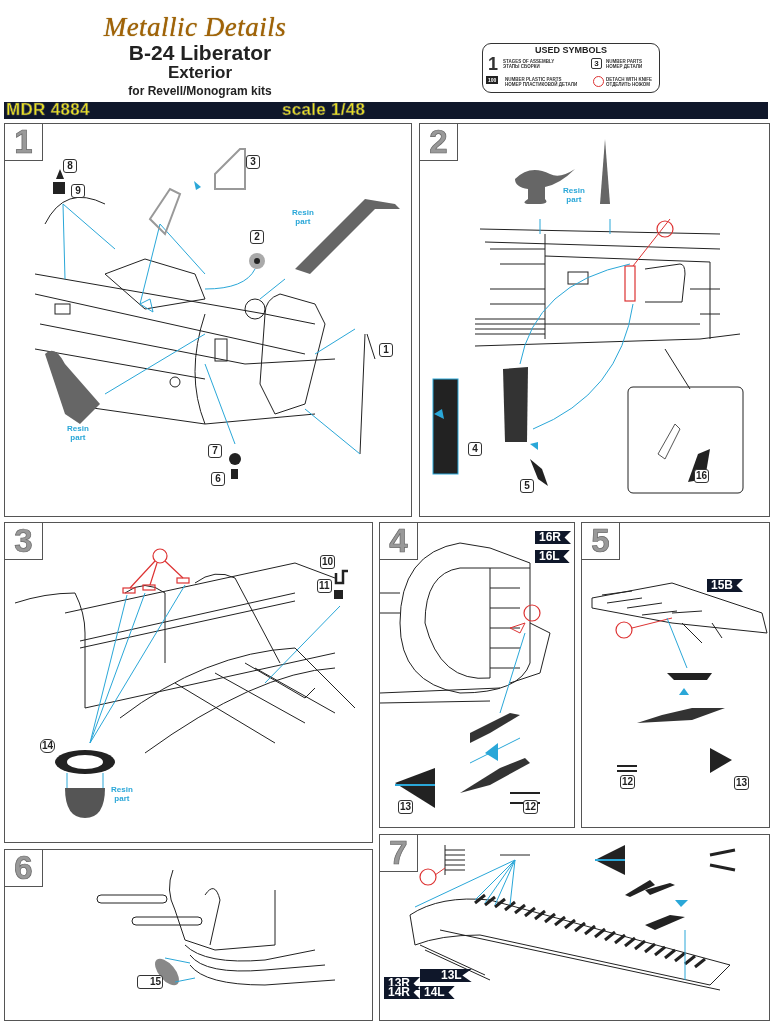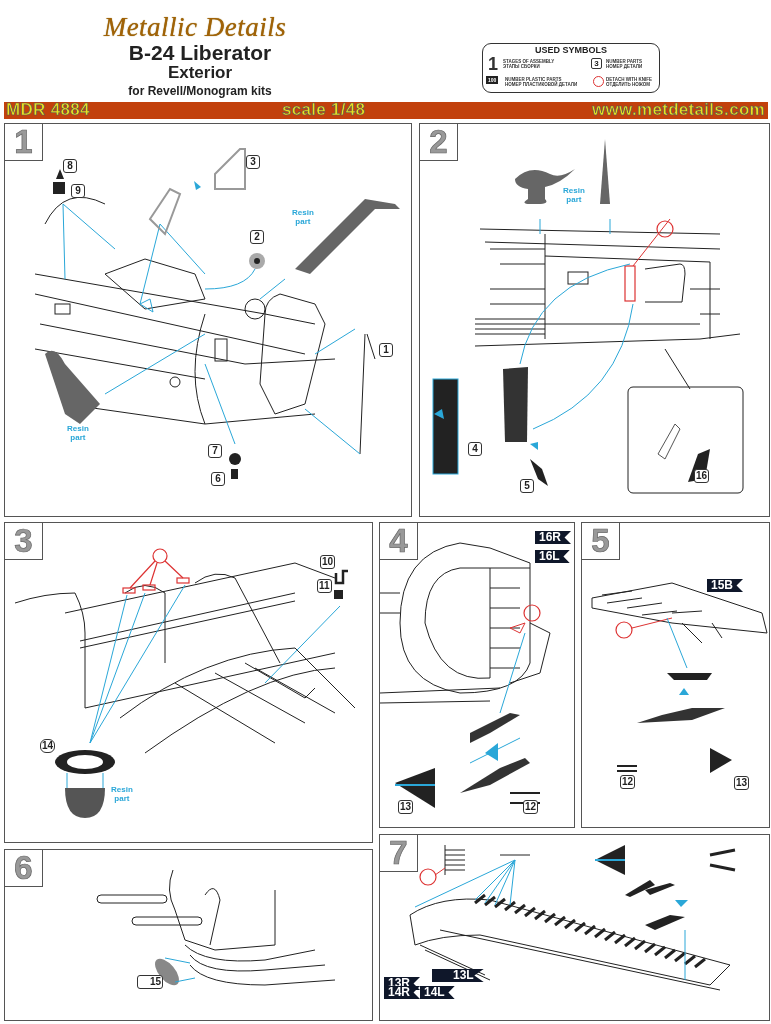--- a/index.html
+++ b/index.html
@@ -8,21 +8,21 @@
   .title{position:absolute;left:90px;top:42px;width:220px;text-align:center;font-weight:bold;font-size:21px;color:#222;line-height:22px;}
   .subtitle{position:absolute;left:90px;top:63px;width:220px;text-align:center;font-weight:bold;font-size:17px;color:#222;line-height:20px;}
   .forkits{position:absolute;left:80px;top:84px;width:240px;text-align:center;font-weight:bold;font-size:12px;color:#222;}
   .symbols{position:absolute;left:482px;top:43px;width:176px;height:48px;border:1.5px solid #333;border-radius:9px;background:#fff;}
   .symbols .hd{position:absolute;left:0;width:100%;top:1px;text-align:center;font-weight:bold;font-size:9px;}
   .sym-row{position:absolute;font-size:4.5px;line-height:5px;color:#333;font-weight:bold;}
   .big1{position:absolute;font-weight:bold;font-size:18px;color:#333;}
   .box3{position:absolute;width:9px;height:9px;border:1px solid #333;border-radius:2px;font-size:8px;font-weight:bold;text-align:center;line-height:9px;}
   .tag100{position:absolute;background:#222;color:#fff;font-size:5px;font-weight:bold;padding:1px 2px;}
   .knife{position:absolute;width:9px;height:9px;border:1px solid #d33;border-radius:50%;}
-  .bar{position:absolute;left:4px;top:102px;width:764px;height:17px;background:#c2410c;}
+  .bar{position:absolute;left:4px;top:102px;width:764px;height:17px;background:#0f172a;}
   .bar span{position:absolute;top:-2px;font-size:17px;font-weight:bold;color:#e8e020;-webkit-text-stroke:0.6px #555;letter-spacing:0.3px;}
   .panel{position:absolute;border:1.3px solid #555;background:#fff;}
   .pnum{position:absolute;left:-1px;top:-1px;width:37px;height:36px;border:1.3px solid #555;background:#fff;font-size:33px;font-weight:bold;color:#999;text-align:center;line-height:36px;-webkit-text-stroke:0.7px #666;}
   .plabel{position:absolute;border:1.2px solid #333;border-radius:3px;background:#fff;font-size:10px;font-weight:bold;text-align:center;line-height:12px;height:12px;min-width:10px;padding:0 1px;}
   .resin{position:absolute;color:#2aa7d8;font-size:8px;font-weight:bold;text-align:center;line-height:9px;}
   .flag{position:absolute;background:#0f172a;color:#fff;font-size:12px;font-weight:bold;height:13px;line-height:13px;padding:0 10px 0 4px;clip-path:polygon(0 0,100% 0,82% 50%,100% 100%,0 100%);}
   svg.draw{position:absolute;left:0;top:0;}
 </style>
 </head>
 <body>
@@ -52,21 +52,20 @@
   <div class="knife" style="left:110px;top:32px;"></div>
   <div class="sym-row" style="left:123px;top:33px;">
     <div>DETACH WITH KNIFE</div>
       <div>ОТДЕЛИТЬ НОЖОМ</div>
   </div>
 </div>
 
 <div class="bar">
   <span style="left:2px;">MDR 4884</span>
   <span style="left:278px;">scale 1/48</span>
-  <span style="right:3px;">www.metdetails.com</span>
 </div>
 
 <div class="panel" style="left:4px;top:123px;width:406px;height:392px;">
   <div class="pnum">1</div>
   <svg class="draw" width="406" height="392">
     <g fill="none" stroke="#222" stroke-width="1">
       <path d="M40 100 Q60 60 100 80"></path>
       <path d="M30 150 L260 190 L310 200"></path>
       <path d="M30 170 L300 230"></path>
       <path d="M35 200 L240 240 L330 235"></path>
@@ -297,16 +296,16 @@
     </g>
     <path d="M215 25 L245 10 L245 40 Z" fill="#222"></path>
     <path d="M215 25 L245 25" stroke="#2aa7d8" stroke-width="2"></path>
     <path d="M245 60 L270 45 L275 50 L250 62 Z" fill="#222"></path>
     <path d="M265 55 L290 48 L295 50 L270 60 Z" fill="#222"></path>
     <path d="M295 65 L308 65 L301 72 Z" fill="#2aa7d8"></path>
     <path d="M265 90 L290 80 L305 82 L275 95 Z" fill="#222"></path>
     <path d="M330 20 L355 15 M330 30 L355 35" stroke="#222" stroke-width="3"></path>
   </svg>
   <div class="flag" style="left:4px;top:134px;margin-top:8px;">13R</div>
-  <div class="flag" style="left:52px;top:134px;padding-left:21px;">13L</div>
+  <div class="flag" style="left:40px;top:134px;padding-left:21px;">13L</div>
   <div class="flag" style="left:4px;top:151px;">14R</div>
   <div class="flag" style="left:40px;top:151px;">14L</div>
 </div>
 
 </body></html>

